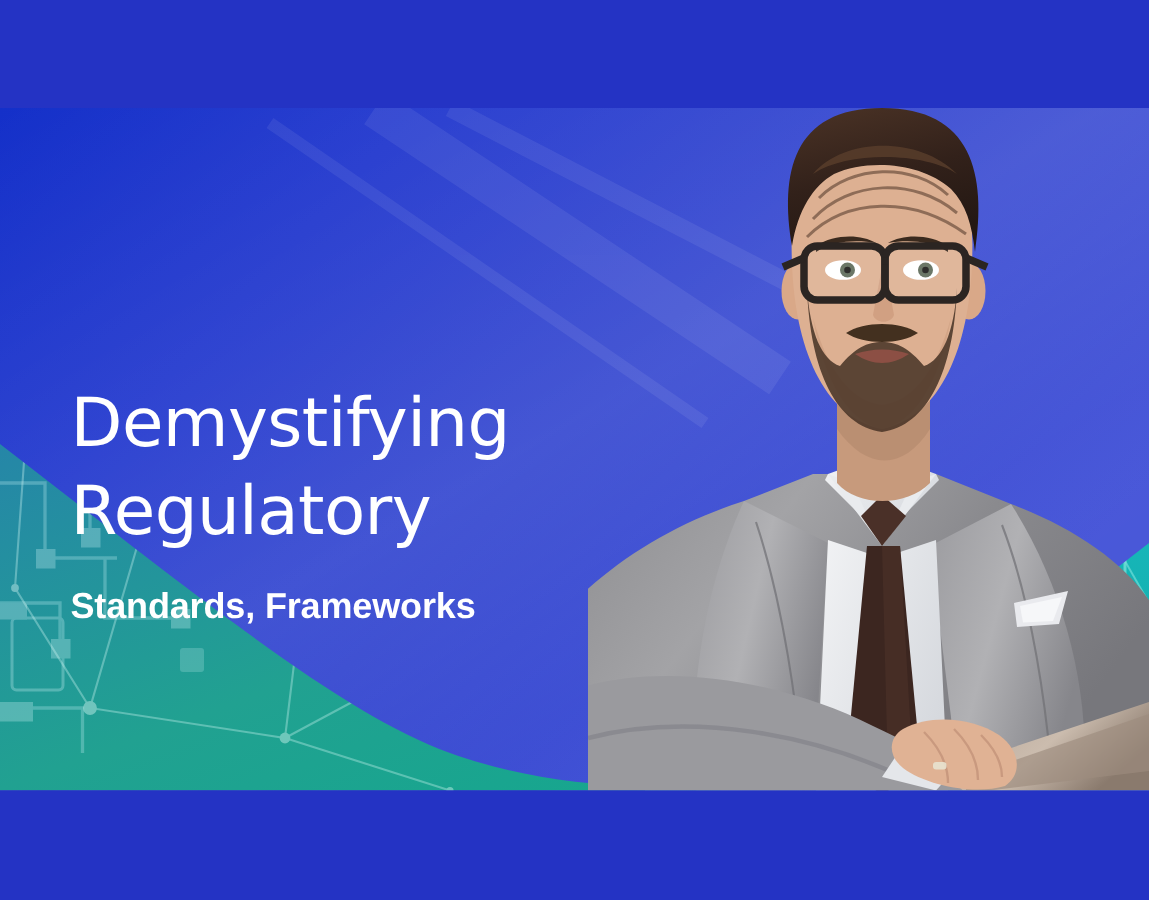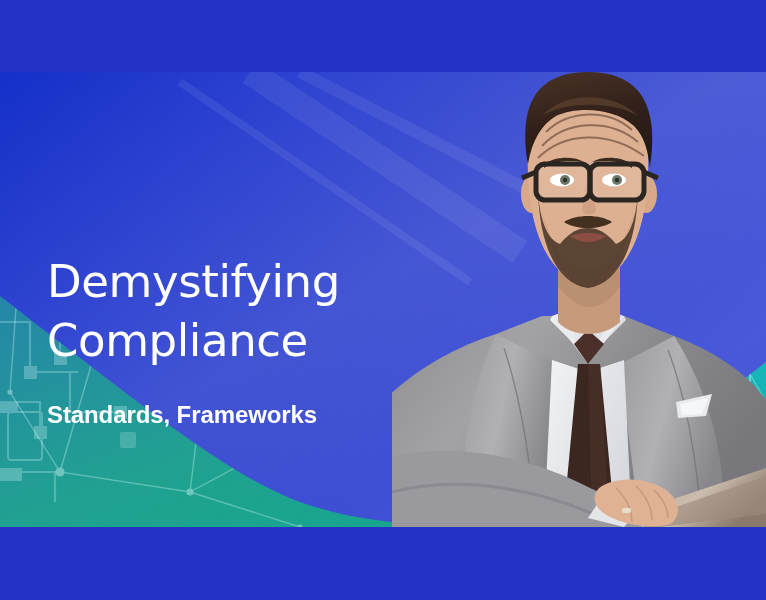--- a/index.html
+++ b/index.html
@@ -150,21 +150,21 @@
   .sub-line {
     display:block;
     color:#ffffff;
     font-family:"Liberation Sans", sans-serif;
     font-weight:bold;
     font-size:24px;
     line-height:33px;
     letter-spacing:-0.1px;
     white-space:nowrap;
   }
-  .subtitle { margin-top:28px; }
+  .subtitle { margin-top:18px; }
 </style>
 </head>
 <body>
 
 <div class="banner">
 
   <div class="stage">
 
     <div class="photo-bg"></div>
     <div class="wall-light"></div>
@@ -478,21 +478,21 @@
           <path d="M262 418 C 270 426, 276 436, 276 446"></path>
         </g>
         <rect x="230" y="436" width="9" height="5" rx="2" fill="#e8e2cf" opacity=".9"></rect>
 
       </g>
     </svg>
 
     <div class="copy">
       <div>
         <span class="title-line">Demystifying</span>
-        <span class="title-line">Compliance</span>
+        <span class="title-line">Regulatory</span>
       </div>
       <div class="subtitle">
         <span class="sub-line">Standards, Frameworks</span>
       </div>
     </div>
 
   </div>
 
   <div class="band-top"></div>
   <div class="band-bottom"></div>

